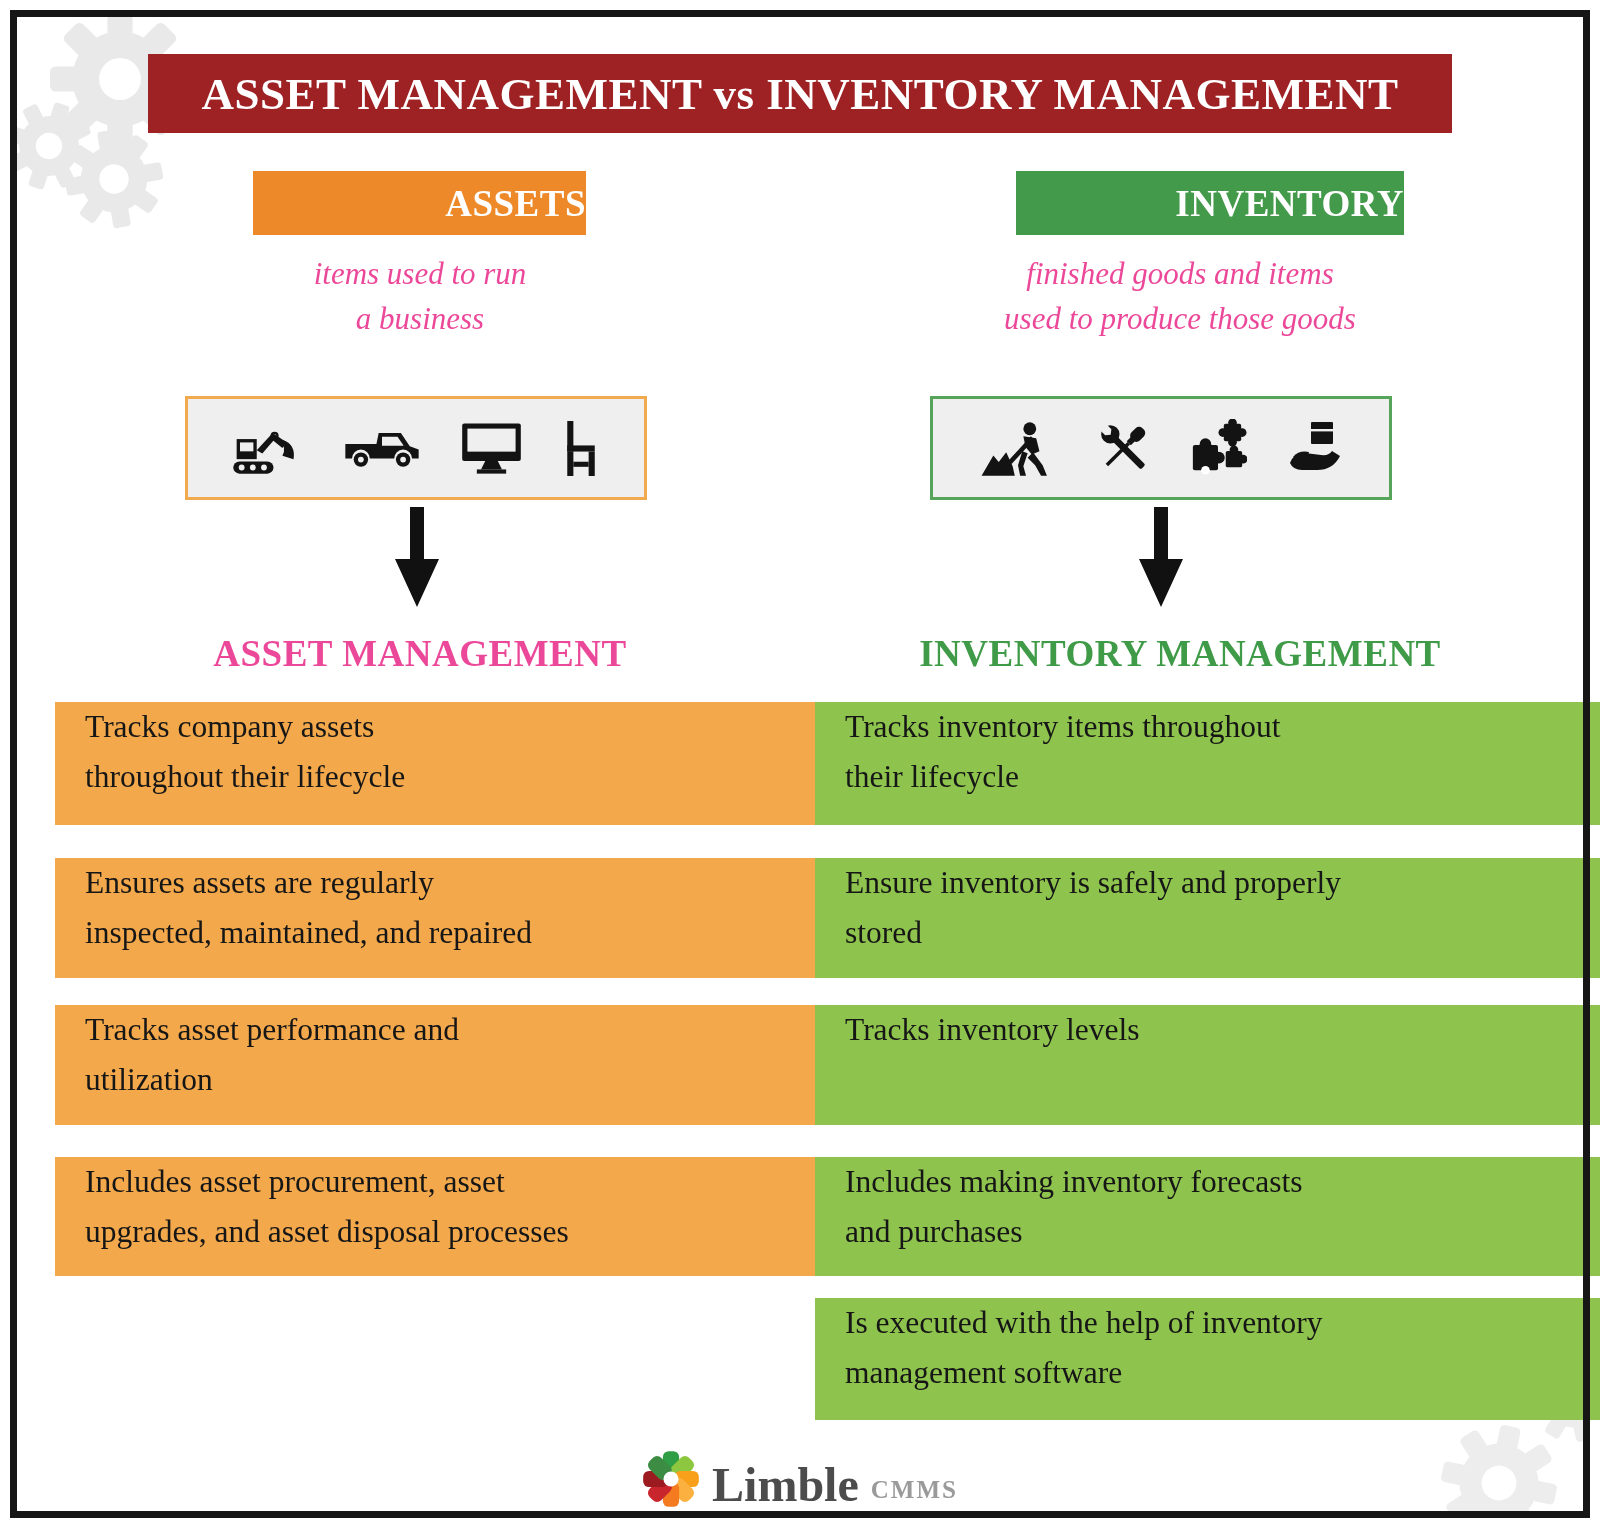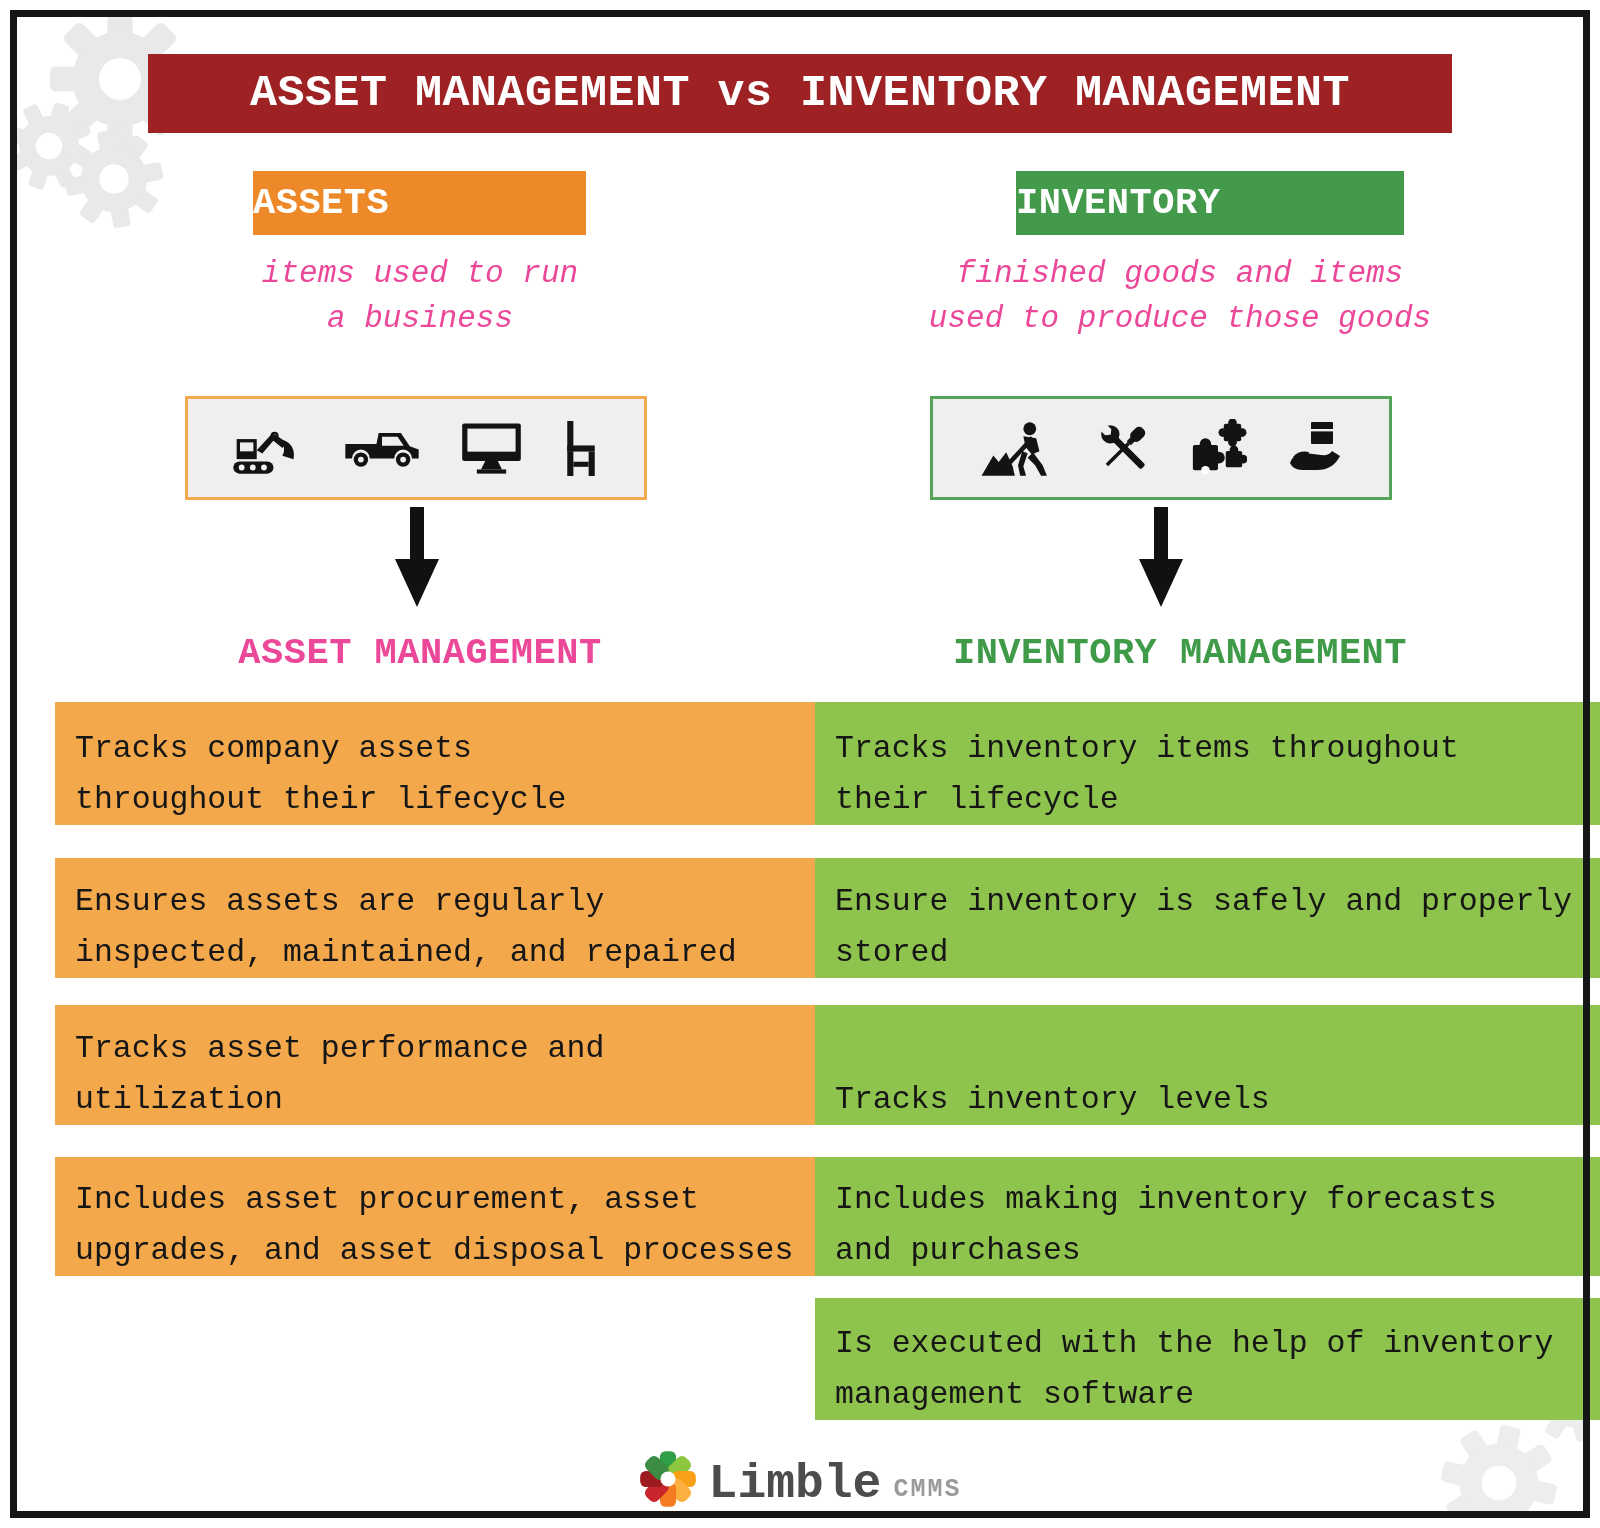--- a/index.html
+++ b/index.html
@@ -1,31 +1,31 @@
 <!DOCTYPE html>
 <html><head>
 <meta charset="utf-8">
 <style>
   html,body{margin:0;padding:0;background:#ffffff;}
   .canvas{
     position:relative;width:1600px;height:1528px;background:#ffffff;
-    font-family:Liberation Mono, monospace;overflow:hidden;color:#161616;
+    font-family:Liberation Serif, serif;overflow:hidden;color:#161616;
   }
   .frame{position:absolute;left:10px;top:10px;right:10px;bottom:10px;border:7px solid #161616;pointer-events:none;z-index:5;}
   .inner{position:absolute;left:17px;top:17px;right:17px;bottom:17px;overflow:hidden;z-index:0;}
   .wm{position:absolute;}
   .layer{position:absolute;inset:0;z-index:2;}
 
   .banner{
     position:absolute;left:148px;top:54px;width:1304px;height:79px;
     background:#9E2124;display:flex;align-items:center;justify-content:center;
   }
   .banner span{color:#ffffff;font-size:45px;font-weight:bold;letter-spacing:.5px;}
 
-  .col-header{position:absolute;height:64px;display:flex;align-items:center;justify-content:flex-start;}
+  .col-header{position:absolute;height:64px;display:flex;align-items:center;justify-content:flex-end;}
   .col-header span{color:#ffffff;font-size:37px;font-weight:bold;letter-spacing:.5px;}
   .assets-header{left:253px;top:171px;width:333px;background:#EE8929;}
   .inventory-header{left:1016px;top:171px;width:388px;background:#449A4B;}
 
   .subtitle{
     position:absolute;top:252px;text-align:center;font-style:italic;
     font-size:31px;line-height:1.45;white-space:pre-line;color:#ec4899;
   }
   .subtitle.left{left:120px;width:600px;}
   .subtitle.right{left:870px;width:620px;}
@@ -43,22 +43,22 @@
   .arrow.right{left:1133px;}
 
   .col-heading{
     position:absolute;top:632px;width:730px;height:44px;text-align:center;
     font-size:37px;font-weight:bold;letter-spacing:.5px;
   }
   .col-heading.left{left:55px;color:#ec4899;}
   .col-heading.right{left:815px;color:#3F9B47;}
 
   .item{
-    position:absolute;width:856px;display:flex;align-items:flex-end;
-    padding:0 24px 0 20px;box-sizing:border-box;
+    position:absolute;width:856px;display:flex;align-items:flex-start;
+    padding:0 24px 0 30px;box-sizing:border-box;
     font-size:31.5px;line-height:1.6;white-space:pre-line;color:#161616;
   }
   .item.orange{left:55px;background:#F2A84B;}
   .item.green{left:815px;background:#8EC44D;}
   .r1{top:702px;height:123px;}
   .r2{top:858px;height:120px;}
   .r3{top:1005px;height:120px;}
   .r4{top:1157px;height:119px;}
   .r5{top:1298px;height:122px;}
 

